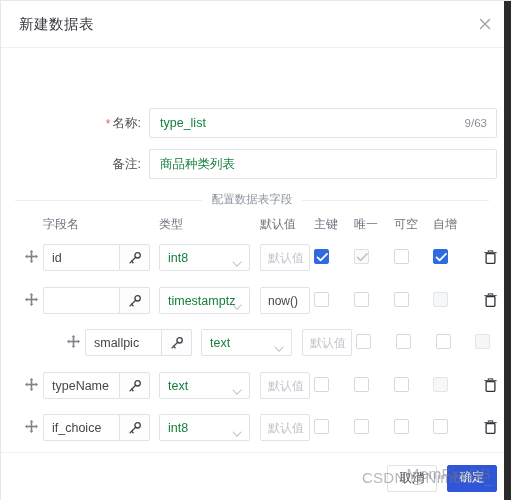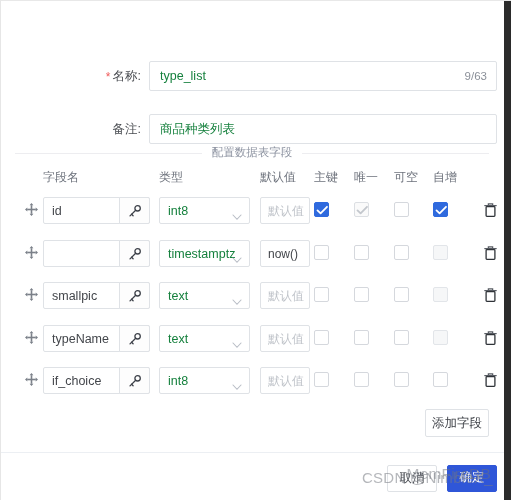--- a/index.html
+++ b/index.html
@@ -52,21 +52,21 @@
   }
 
   
   .form-row {
     position: absolute;
     left: 0; right: 14px;
     height: 30px;
     margin-left: 48px;
   }
   .form-row.name-row { top: 60px; }
-  .form-row.memo-row { top: 113px; }
+  .form-row.memo-row { top: 101px; }
 
   .form-label {
     position: absolute;
     left: 0; top: 0;
     width: 92px;
     text-align: right;
     line-height: 30px;
     font-size: 12.5px;
     color: #4a4d52;
   }
@@ -326,20 +326,28 @@
     width: 7px; height: 500px;
     background: #2b2b2b;
     cursor: pointer;
   }
 </style>
 </head>
 <body>
 
 <div id="dialog">
 
+  <div class="dlg-header">
+    <div class="dlg-title">新建数据表</div>
+    <div class="close-btn">
+      <svg width="24" height="24" viewBox="0 0 24 24">
+        <path d="M7.5 7.5 L16.5 16.5 M16.5 7.5 L7.5 16.5" stroke="#9aa0a6" stroke-width="1.3" fill="none" stroke-linecap="round"></path>
+      </svg>
+    </div>
+  </div>
 
   <div class="dlg-body">
 
     <div class="form-row name-row">
       <div class="form-label">
         <span class="req-star">*</span><span>名称:</span>
       </div>
       <div class="form-input">
         <span class="val">type_list</span>
         <span class="counter">9/63</span>
@@ -452,21 +460,21 @@
           <div class="cbox" style="left:393px"></div>
           <div class="cbox disabled" style="left:432px"></div>
           <div class="del-btn">
             <svg width="15" height="16" viewBox="0 0 15 16">
               <path d="M1.8 3.6 H13.2" stroke="#595d64" stroke-width="1.3" stroke-linecap="round"></path>
               <path d="M5.4 3.4 V1.9 H9.6 V3.4" stroke="#595d64" stroke-width="1.3" fill="none"></path>
               <rect x="3.1" y="4.6" width="8.8" height="9.7" rx="0.8" stroke="#2f3338" stroke-width="1.3" fill="none"></rect>
             </svg>
           </div>
         </div>
-        <div class="field-row" style="top: 281px;">
+        <div class="field-row" style="top: 281px; margin-left: 42px;">
           <div class="drag-handle">
             <svg width="15" height="15" viewBox="0 0 15 15">
               <path d="M7.5 1 L9.4 3.3 H5.6 Z M7.5 14 L9.4 11.7 H5.6 Z M1 7.5 L3.3 5.6 V9.4 Z M14 7.5 L11.7 5.6 V9.4 Z" fill="#7b8089"></path>
               <rect x="6.7" y="3.2" width="1.6" height="8.6" fill="#7b8089"></rect>
               <rect x="3.2" y="6.7" width="8.6" height="1.6" fill="#7b8089"></rect>
             </svg>
           </div>
           <div class="name-cell">
             <span class="fname">smallpic</span>
             <div class="key-btn">

